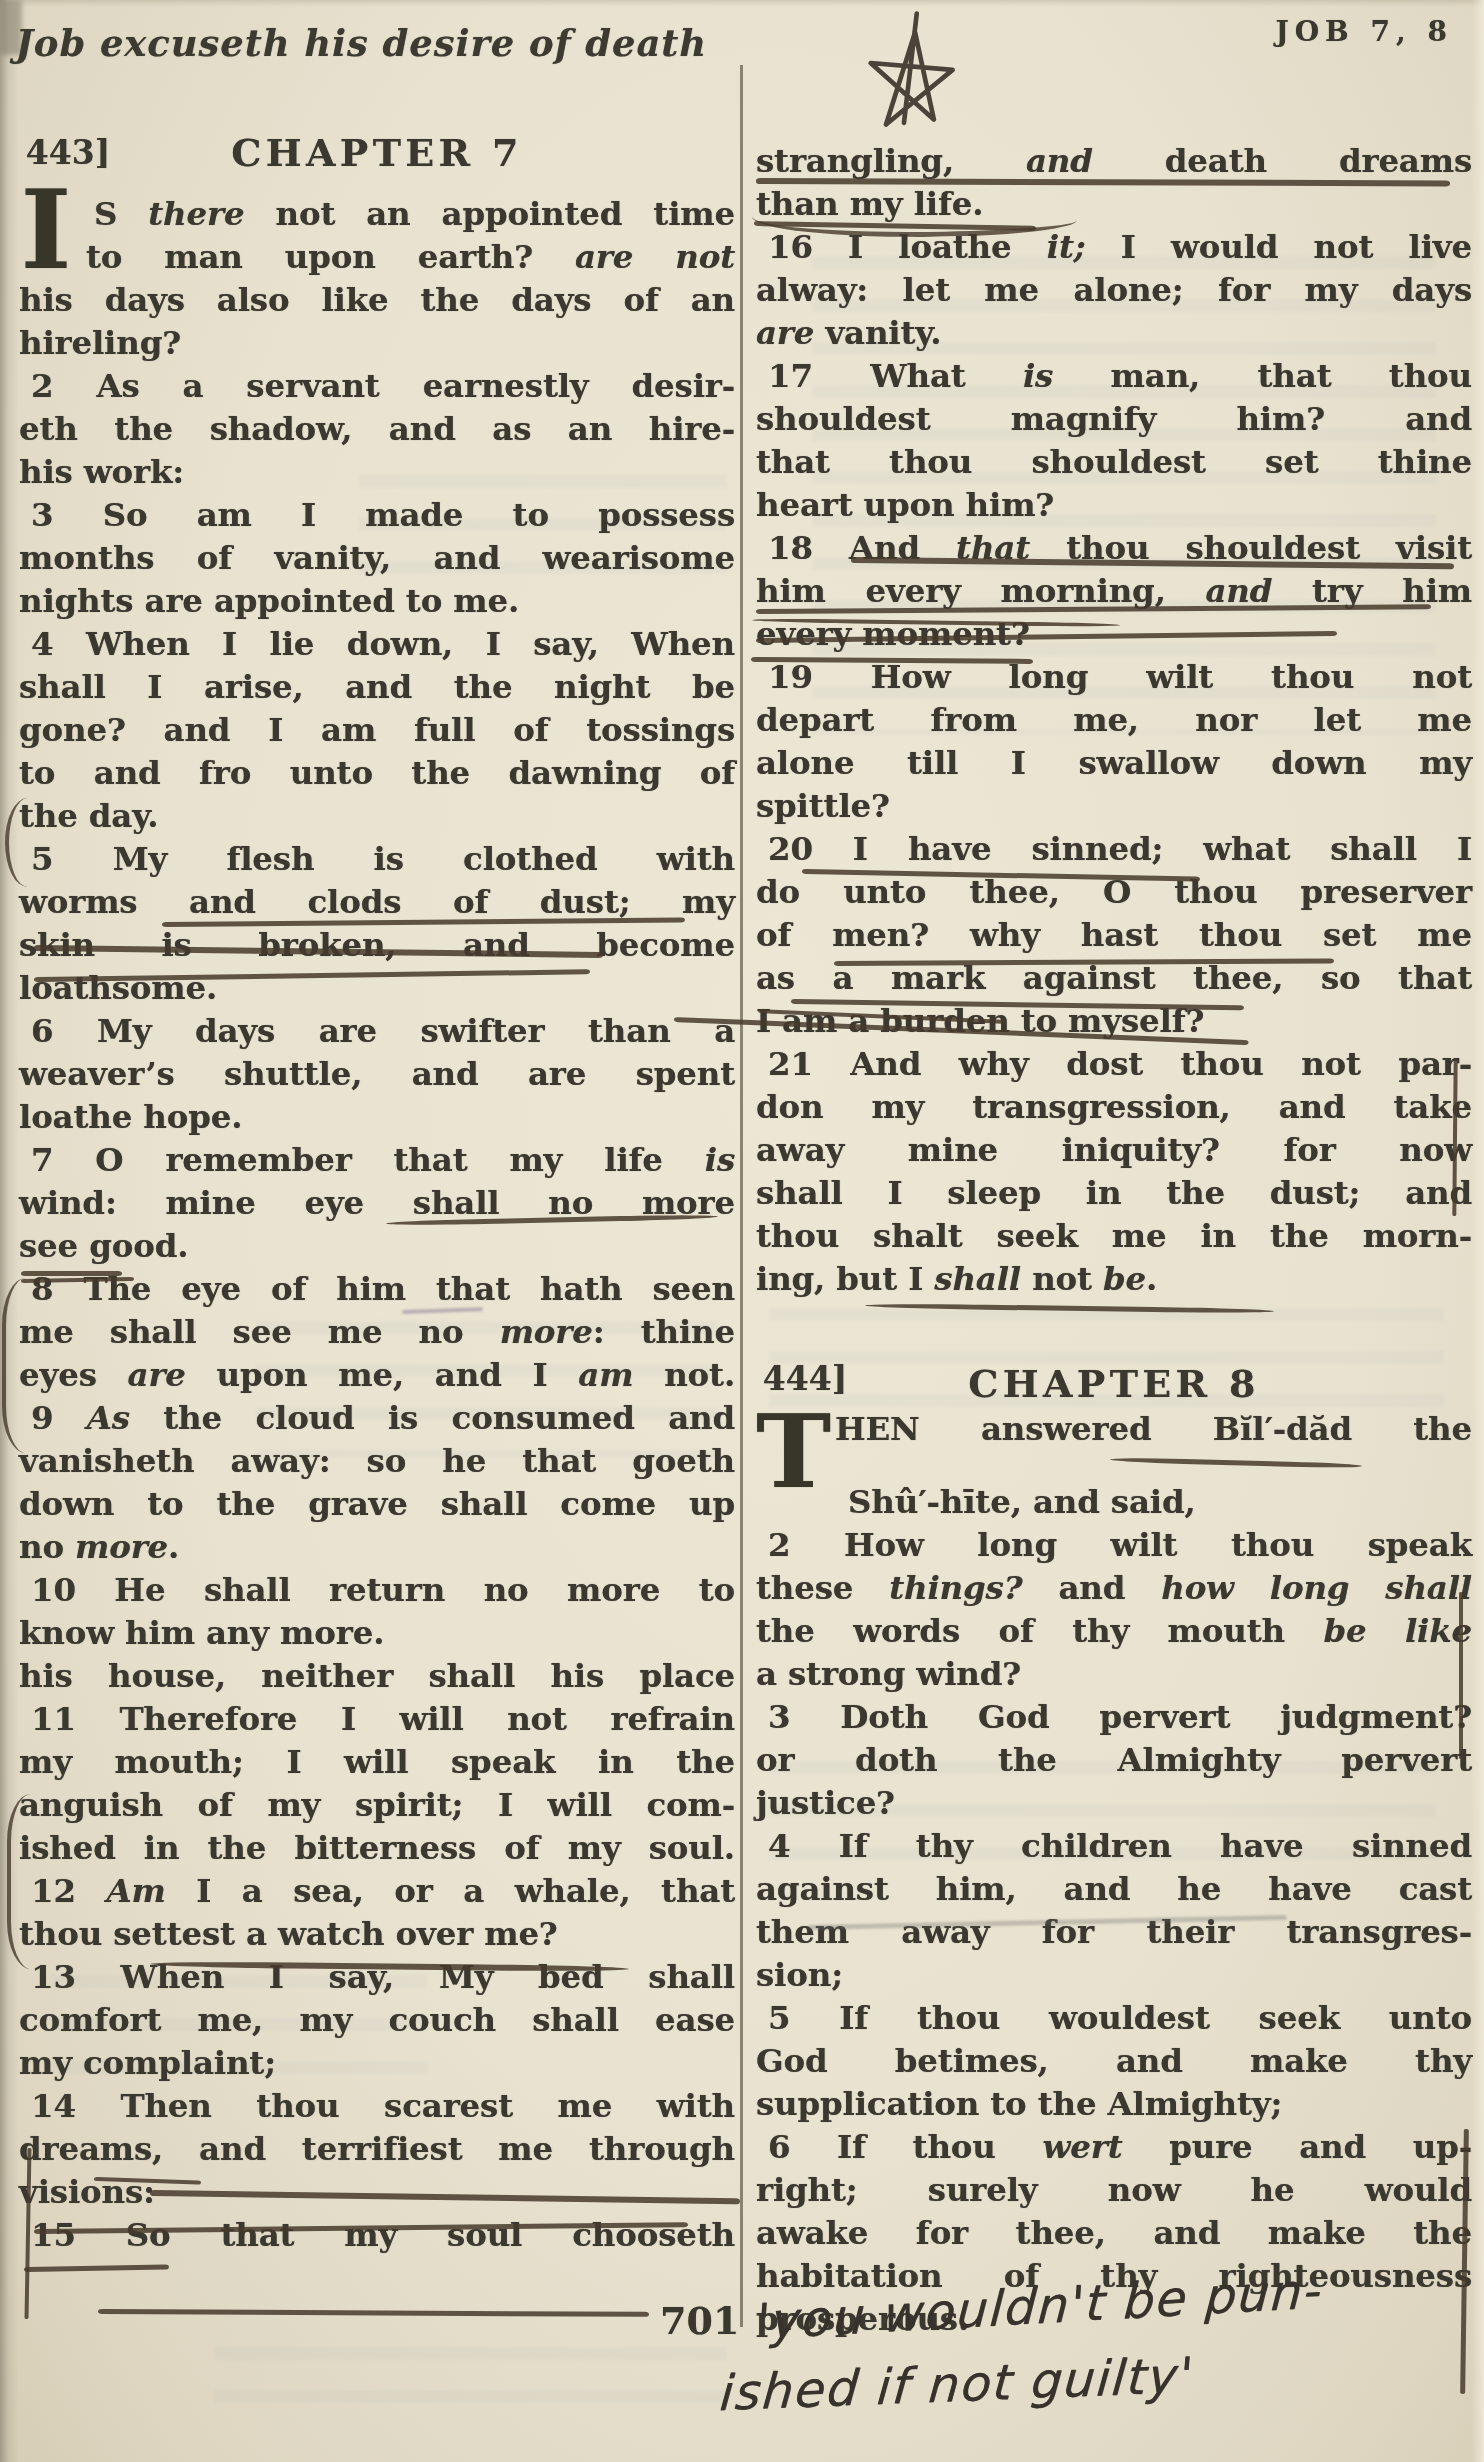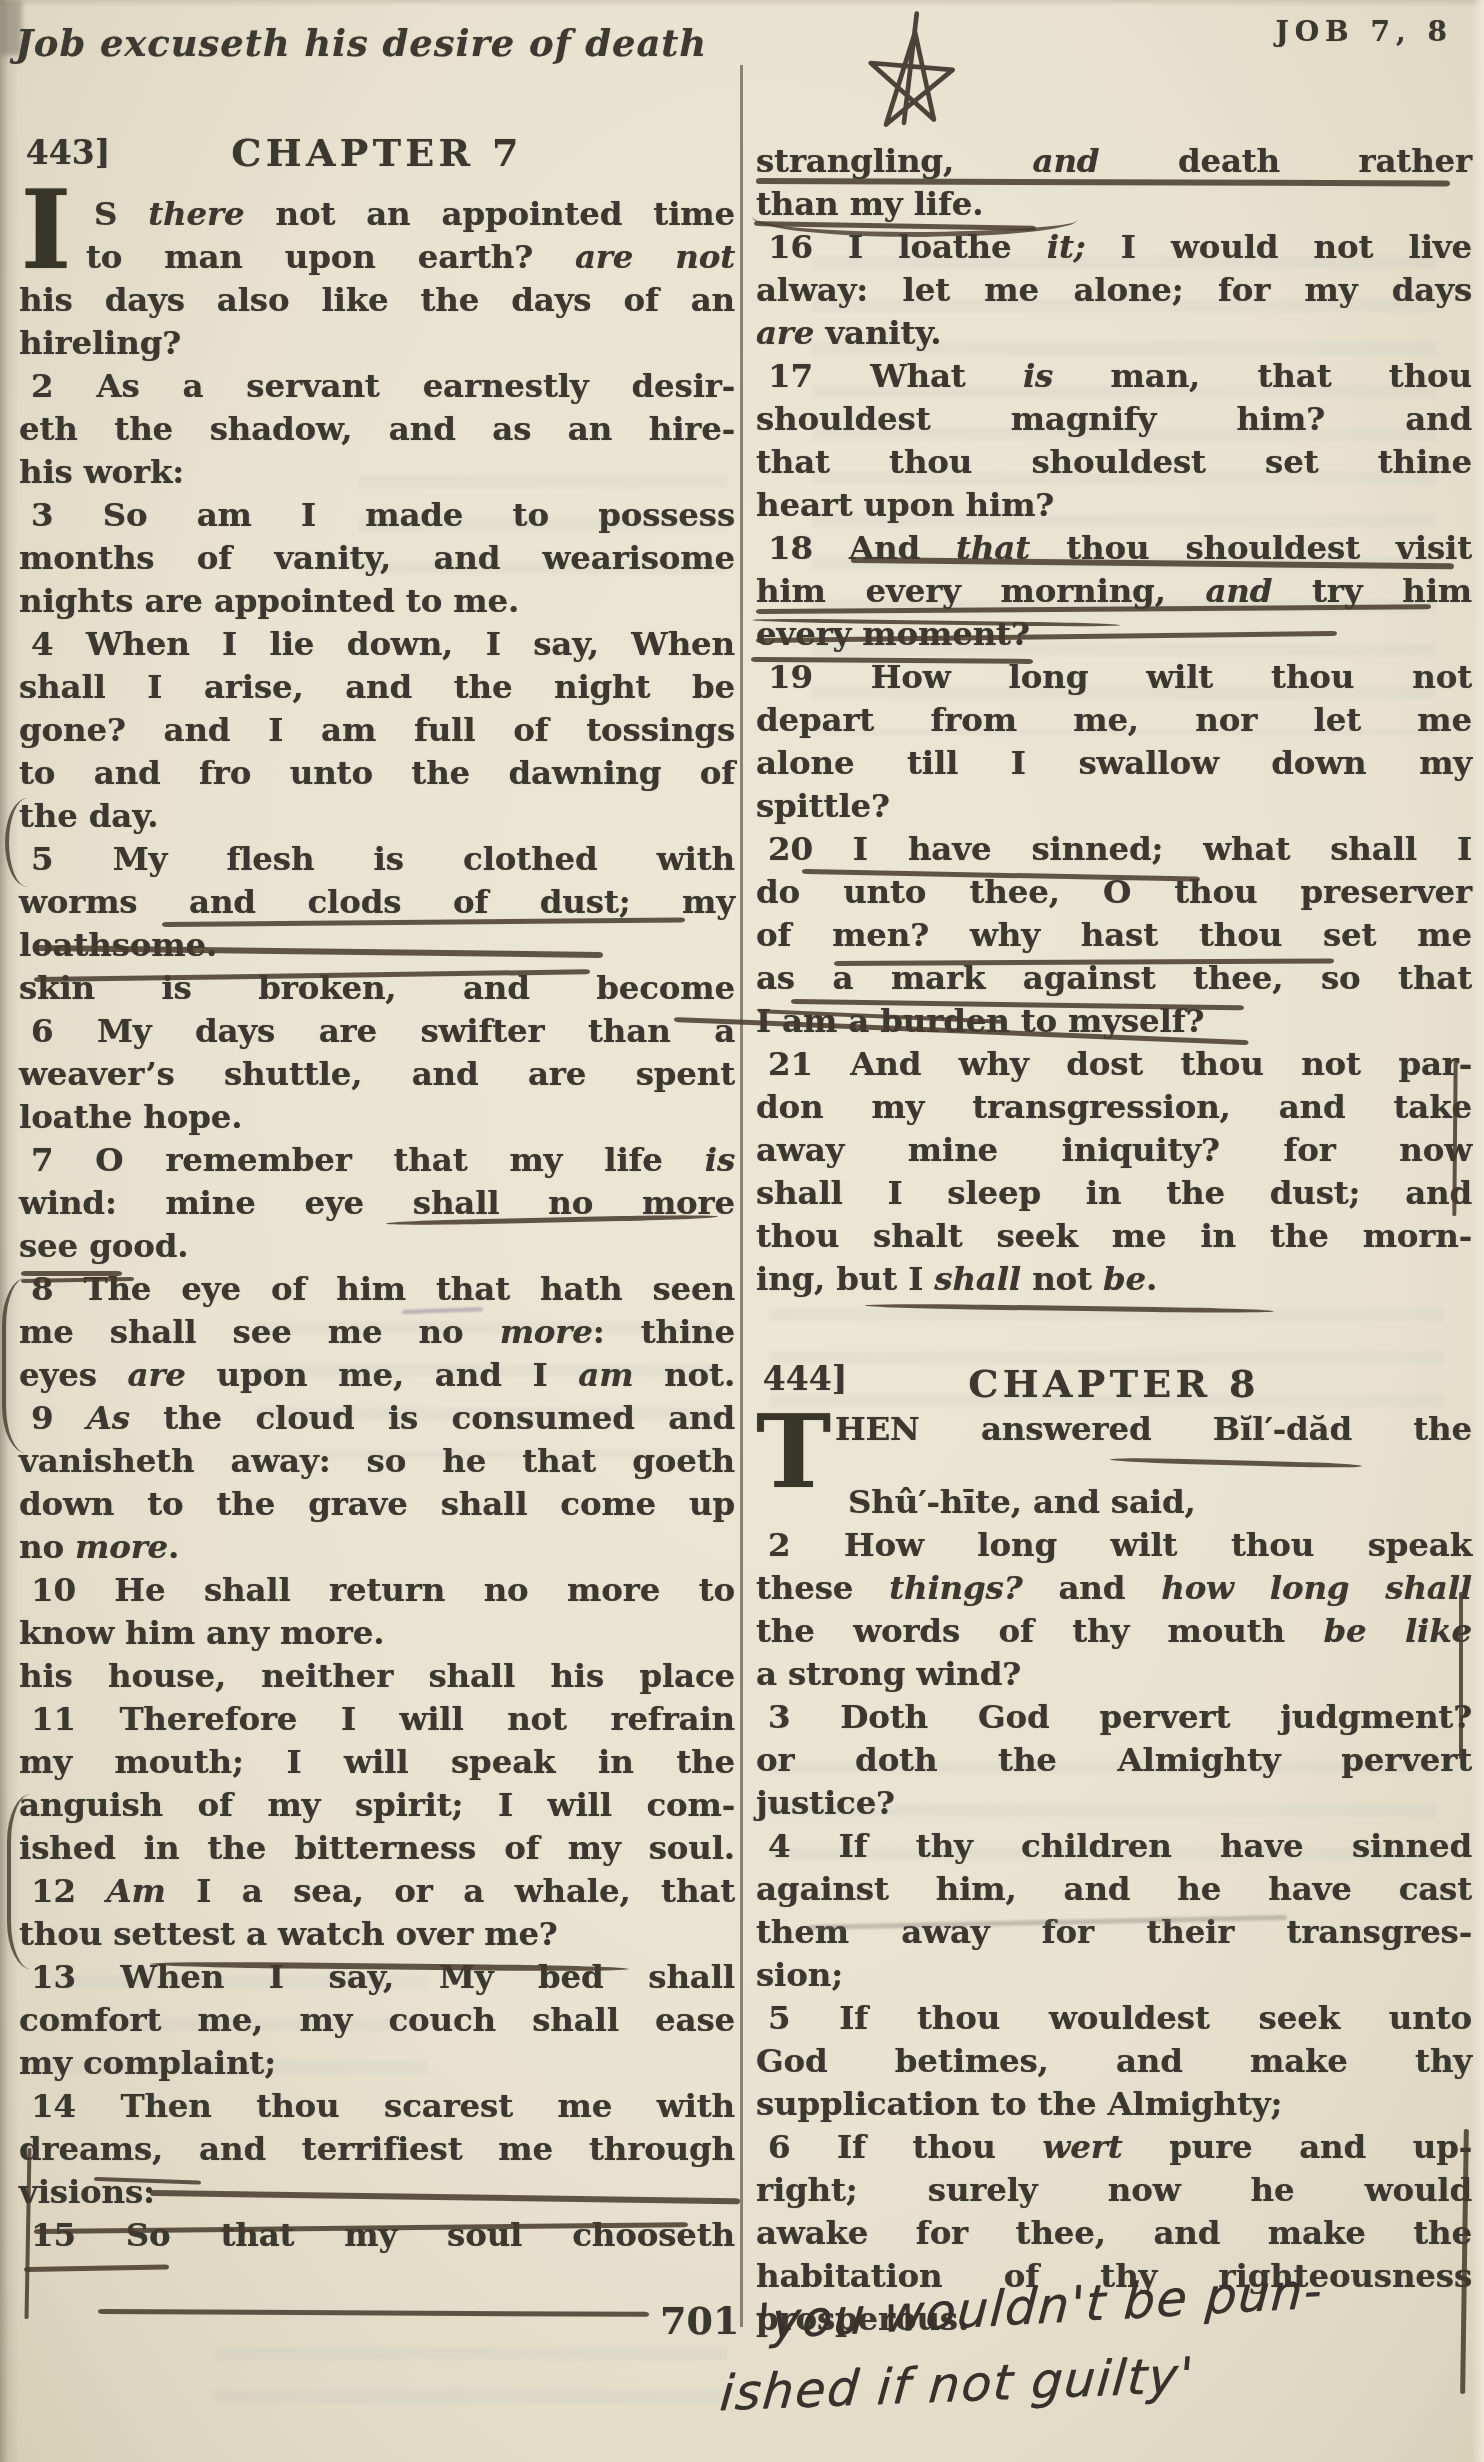--- a/index.html
+++ b/index.html
@@ -98,22 +98,22 @@
     <div class="ln vs"><span>3 So am I made to possess</span></div>
     <div class="ln "><span>months of vanity, and wearisome</span></div>
     <div class="ln short"><span>nights are appointed to me.</span></div>
     <div class="ln vs"><span>4 When I lie down, I say, When</span></div>
     <div class="ln "><span>shall I arise, and the night be</span></div>
     <div class="ln "><span>gone? and I am full of tossings</span></div>
     <div class="ln "><span>to and fro unto the dawning of</span></div>
     <div class="ln short"><span>the day.</span></div>
     <div class="ln vs"><span>5 My flesh is clothed with</span></div>
     <div class="ln "><span>worms and clods of dust; my</span></div>
+    <div class="ln "><span>skin is broken, and become</span></div>
     <div class="ln short"><span>loathsome.</span></div>
-    <div class="ln "><span>skin is broken, and become</span></div>
     <div class="ln vs"><span>6 My days are swifter than a</span></div>
     <div class="ln "><span>weaver’s shuttle, and are spent</span></div>
     <div class="ln short"><span>loathe hope.</span></div>
     <div class="ln vs"><span>7 O remember that my life </span><em>is</em></div>
     <div class="ln "><span>wind: mine eye shall no more</span></div>
     <div class="ln short"><span>see good.</span></div>
     <div class="ln vs"><span>8 The eye of him that hath seen</span></div>
     <div class="ln "><span>me shall see me no </span><em>more</em><span>: thine</span></div>
     <div class="ln "><span>eyes </span><em>are</em><span> upon me, and I </span><em>am</em><span> not.</span></div>
     <div class="ln vs"><span>9 </span><em>As</em><span> the cloud is consumed and</span></div>
@@ -131,21 +131,21 @@
     <div class="ln short"><span>thou settest a watch over me?</span></div>
     <div class="ln vs"><span>13 When I say, My bed shall</span></div>
     <div class="ln "><span>comfort me, my couch shall ease</span></div>
     <div class="ln short"><span>my complaint;</span></div>
     <div class="ln vs"><span>14 Then thou scarest me with</span></div>
     <div class="ln "><span>dreams, and terrifiest me through</span></div>
     <div class="ln short"><span>visions:</span></div>
     <div class="ln vs"><span>15 So that my soul chooseth</span></div>
   </div>
 <div id="col-right" class="col">
-    <div class="ln "><span>strangling, </span><em>and</em><span> death rather</span></div>
+    <div class="ln "><span>strangling, </span><em>and</em><span> death dreams</span></div>
     <div class="ln short"><span>than my life.</span></div>
     <div class="ln vs"><span>16 I loathe </span><em>it;</em><span> I would not live</span></div>
     <div class="ln "><span>alway: let me alone; for my days</span></div>
     <div class="ln short"><em>are</em><span> vanity.</span></div>
     <div class="ln vs"><span>17 What </span><em>is</em><span> man, that thou</span></div>
     <div class="ln "><span>shouldest magnify him? and</span></div>
     <div class="ln "><span>that thou shouldest set thine</span></div>
     <div class="ln short"><span>heart upon him?</span></div>
     <div class="ln vs"><span>18 And </span><em>that</em><span> thou shouldest visit</span></div>
     <div class="ln "><span>him every morning, </span><em>and</em><span> try him</span></div>

